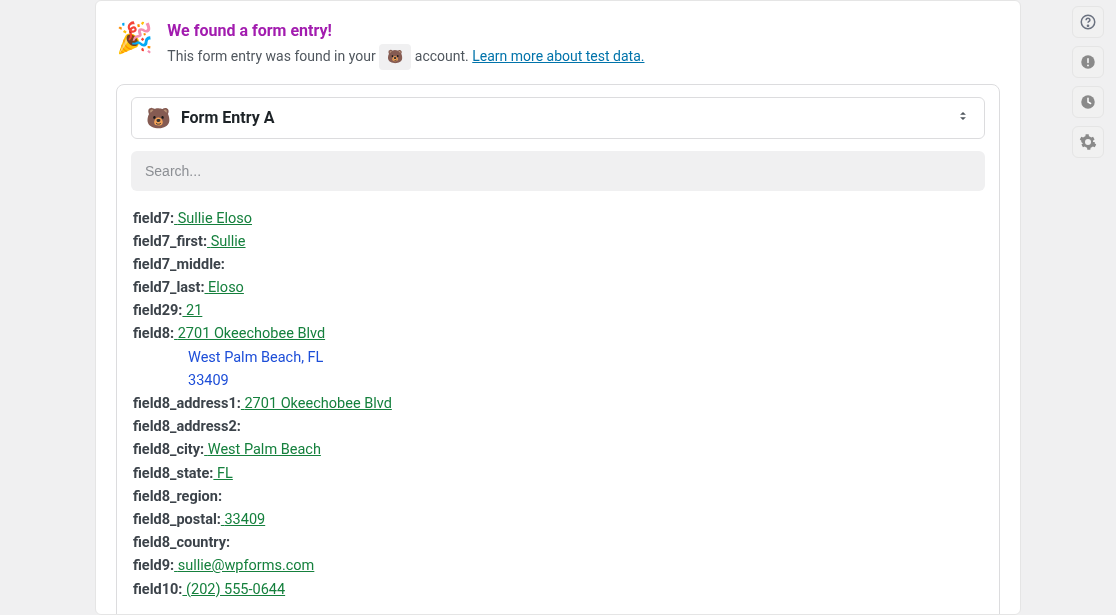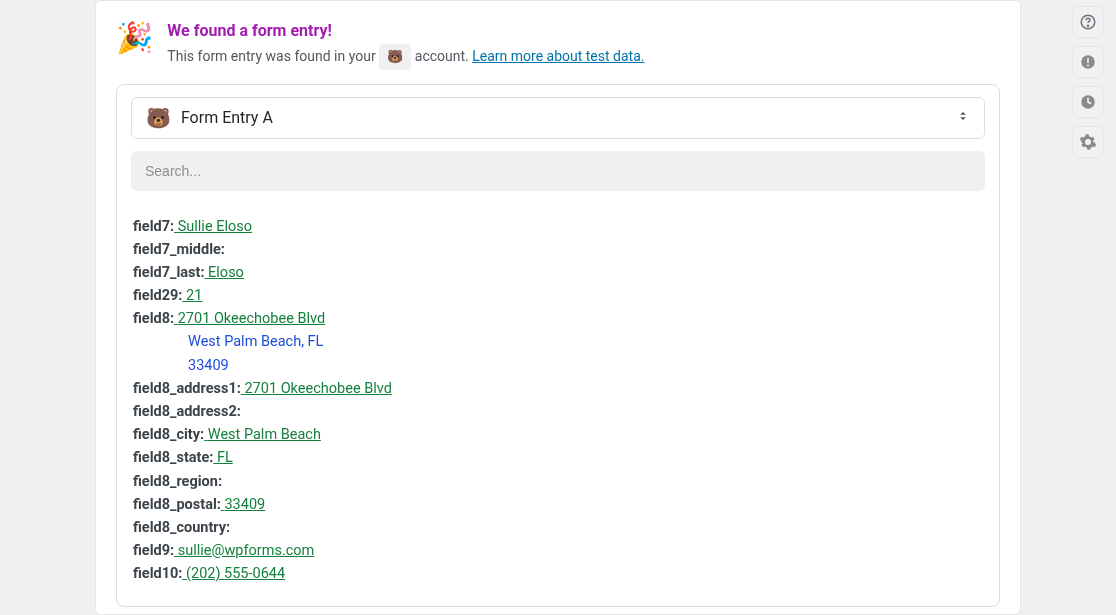--- a/index.html
+++ b/index.html
@@ -118,36 +118,36 @@
     .entry-select .left {
       display: flex;
       align-items: center;
       gap: 10px;
     }
     .entry-select .bear-badge {
       font-size: 20px;
       line-height: 1;
     }
     .entry-select .title {
-      font-weight: 400;
+      font-weight: 700;
       color: #1d2327;
       font-size: 16px;
     }
     .entry-select .chev {
       color: #50575e;
     }
     .search-box {
       width: 100%;
       background: #f0f0f1;
       border: none;
       border-radius: 6px;
       padding: 12px 14px;
       font-size: 14px;
       color: #6d28d9;
-      margin-bottom: 24px;
+      margin-bottom: 16px;
       outline: none;
     }
     .search-box::placeholder { color: #8c8f94; }
     .fields {
       padding: 0 2px;
       color: #3c434a;
       font-size: 14.5px;
       line-height: 1.6;
     }
     .fields .row {
@@ -209,20 +209,24 @@
         </div>
 
         <input type="text" class="search-box" placeholder="Search..." style="">
 
         <div class="fields">
           <div class="row">
               <span class="k">field7:</span>
               <span class="v"> Sullie Eloso</span>
             </div>
           <div class="row">
+              <span class="k">field7_first:</span>
+              <span class="v"> Sullie</span>
+            </div>
+          <div class="row">
               <span class="k">field7_middle:</span>
               <span class="v"></span>
             </div>
           <div class="row">
               <span class="k">field7_last:</span>
               <span class="v"> Eloso</span>
             </div>
           <div class="row">
               <span class="k">field29:</span>
               <span class="v"> 21</span>

